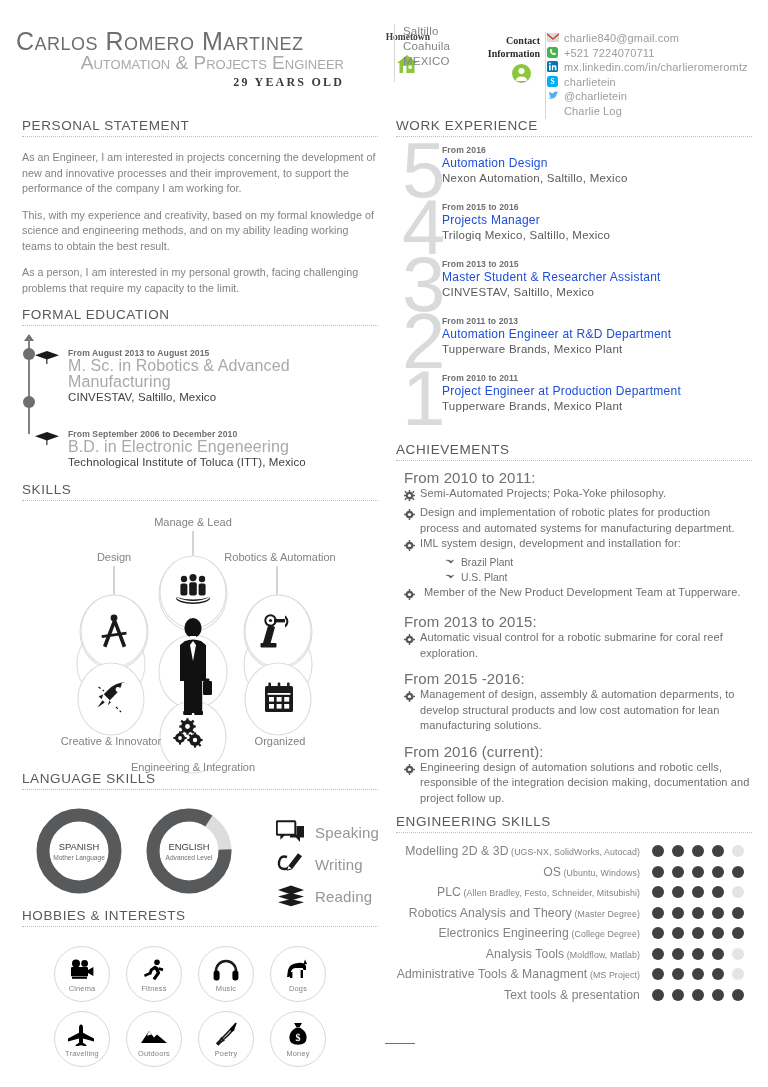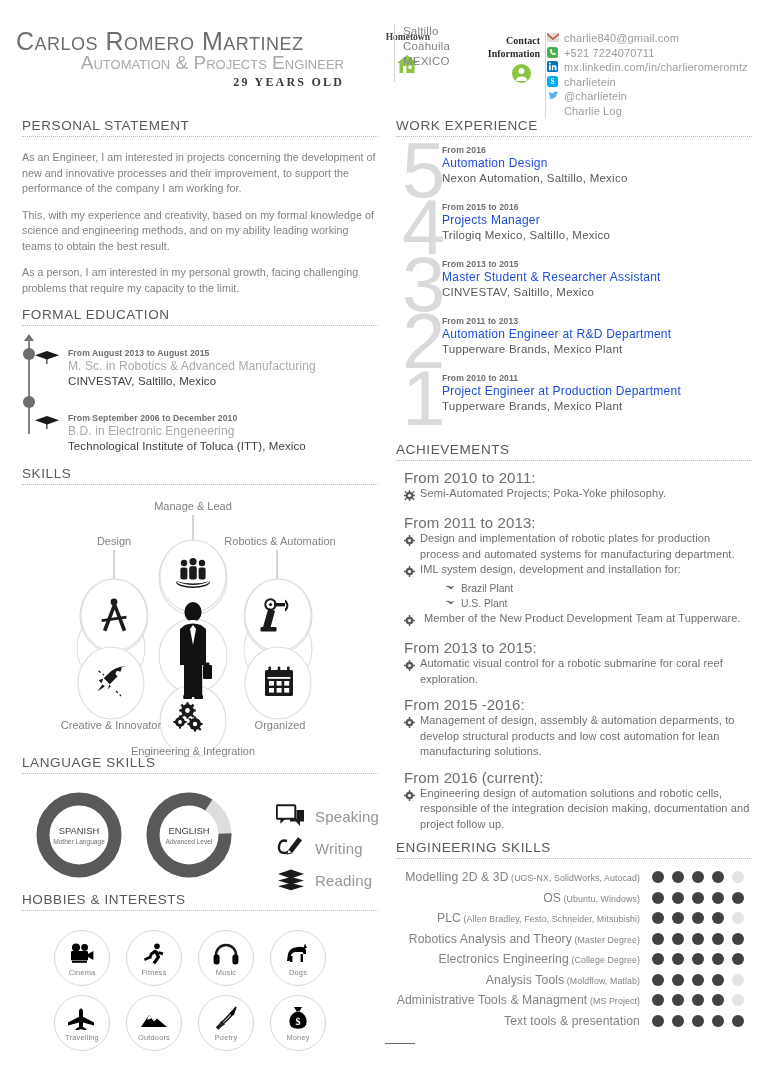--- a/index.html
+++ b/index.html
@@ -56,21 +56,21 @@
 
   
   .edu-wrap { position:relative; padding-left:46px; padding-top:6px; min-height:100px; }
   .edu-axis { position:absolute; left:6px; top:4px; width:2px; height:96px; background:#808285; }
   .edu-arrow { position:absolute; left:2px; top:0px; width:0;height:0;
     border-left:5px solid transparent;border-right:5px solid transparent;border-bottom:7px solid #6d6e71;}
   .edu-dot { position:absolute; left:1px; width:12px; height:12px; border-radius:50%; background:#6d6e71; }
   .edu-item { position:relative; margin-bottom:12px; }
   .edu-cap { position:absolute; left:-34px; top:2px; }
   .edu-date { font-size:8.6px; color:#6d6e71; font-weight:700; letter-spacing:.1px;}
-  .edu-deg { font-size:12px; color:#a7a9ac; line-height:16px; letter-spacing:.1px;}
+  .edu-deg { font-size:16px; color:#a7a9ac; line-height:16px; letter-spacing:.1px;}
   .edu-sch { font-size:11.5px; color:#414042; line-height:15px; letter-spacing:.1px;}
 
   
   .skills-diagram { position:relative; height:268px; }
 
   
   .lang-wrap { position:relative; height:108px; }
   .lang-legend { position:absolute; left:252px; top:18px; }
   .lg-row { display:flex; align-items:center; height:32px; }
   .lg-ico { width:34px; height:28px; display:flex; align-items:center; justify-content:center; }
@@ -646,21 +646,20 @@
               <rect x="9.4" y="1" width="1.6" height="2.4" transform="rotate(45 10.2 2.2)"></rect>
                     <rect x="1" y="8.6" width="1.6" height="2.4" transform="rotate(45 1.8 9.8)"></rect>
                   </g>
                 </svg>
             </span>
             <span class="ach-txt">Semi-Automated Projects; Poka-Yoke philosophy.</span>
           </div>
         </div>
 
         <div>
-          <div class="ach-date">From 2011 to 2013:</div>
           <div class="ach-row">
             <span class="ach-gear">
               <svg width="11" height="11" viewBox="0 0 12 12">
                   <circle cx="6" cy="6" r="4.2" fill="#58595b"></circle>
                   <circle cx="6" cy="6" r="1.7" fill="#fff"></circle>
               <g fill="#58595b">
                     <rect x="5.2" y="0" width="1.6" height="2.4"></rect>
                     <rect x="5.2" y="9.6" width="1.6" height="2.4"></rect>
                     <rect x="0" y="5.2" width="2.4" height="1.6"></rect>
                     <rect x="9.6" y="5.2" width="2.4" height="1.6"></rect>

